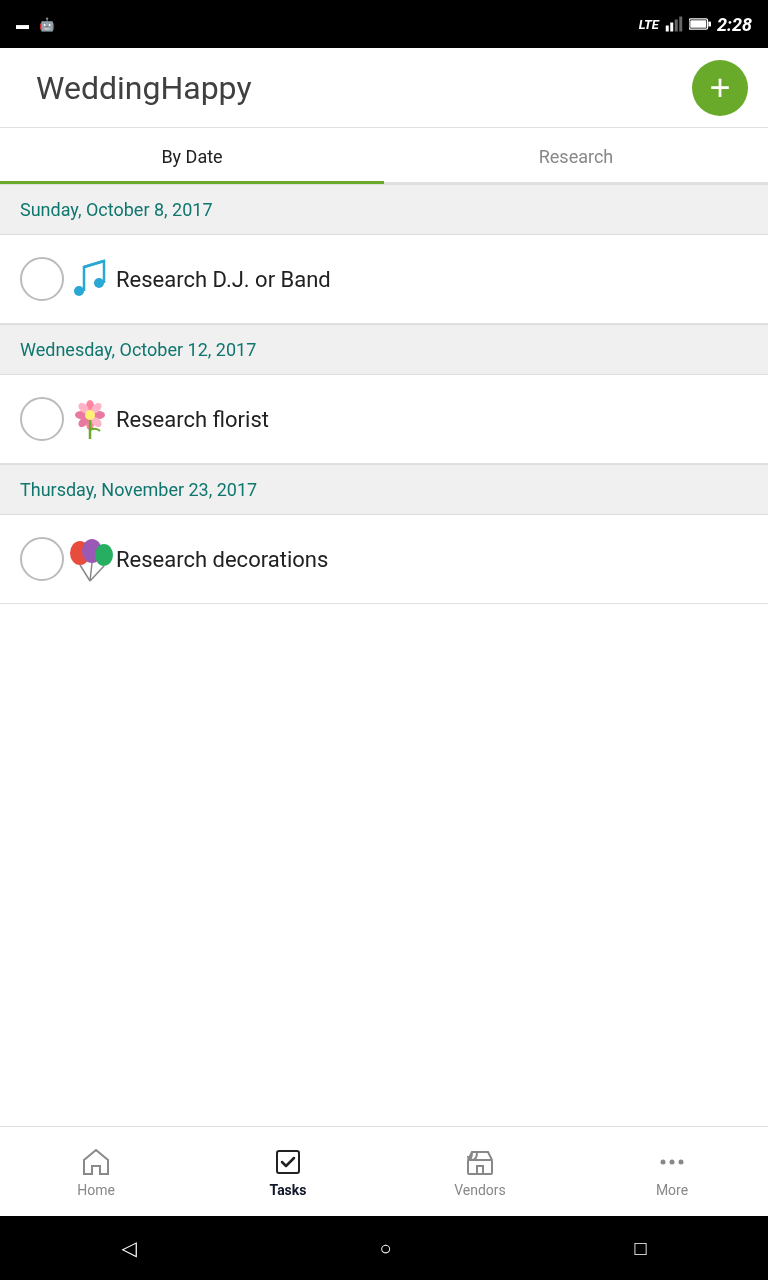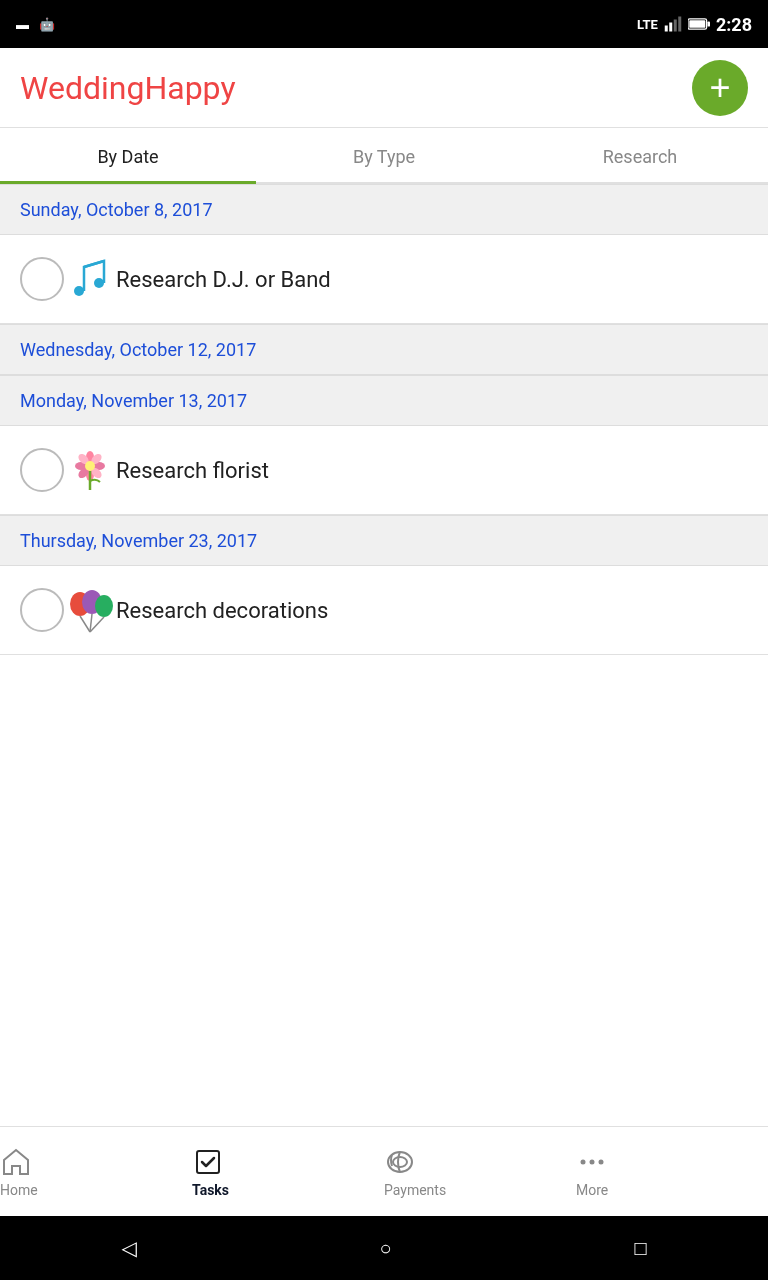--- a/index.html
+++ b/index.html
@@ -29,36 +29,38 @@
     }
     .status-bar-left {
       margin-right: auto;
       display: flex;
       gap: 10px;
     }
     .status-icons {
       display: flex;
       align-items: center;
       gap: 6px;
+      font-style: italic;
     }
 
     
     .app-header {
       background: #fff;
       display: flex;
       align-items: center;
       justify-content: space-between;
       padding: 0 20px;
       height: 80px;
       border-bottom: 1px solid #e0e0e0;
     }
     .app-title {
       font-size: 32px;
       font-weight: 400;
-      color: #ef4444;
+      color: #404040;
+      margin-left: 16px;
     }
     .add-button {
       width: 56px;
       height: 56px;
       border-radius: 50%;
       background: #6aaa2a;
       border: none;
       color: #fff;
       font-size: 36px;
       display: flex;
@@ -93,21 +95,21 @@
     .task-list {
       flex: 1;
       overflow-y: auto;
       background: #fff;
     }
 
     .date-header {
       background: #f0f0f0;
       padding: 14px 20px;
       font-size: 18px;
-      color: #1d4ed8;
+      color: #0f766e;
       border-bottom: 1px solid #ddd;
       border-top: 1px solid #ddd;
     }
 
     .task-item {
       display: flex;
       align-items: center;
       padding: 18px 20px;
       border-bottom: 1px solid #e0e0e0;
       background: #fff;
@@ -141,21 +143,21 @@
     .bottom-nav {
       background: #fff;
       border-top: 1px solid #e0e0e0;
       display: flex;
       height: 90px;
     }
     .nav-item {
       flex: 1;
       display: flex;
       flex-direction: column;
-      align-items: flex-start;
+      align-items: center;
       justify-content: center;
       gap: 4px;
       cursor: pointer;
       color: #888;
     }
     .nav-item.active {
       color: #212121;
     }
     .nav-label {
       font-size: 14px;
@@ -210,21 +212,20 @@
   </div>
 </div>
 
 <div class="app-header">
   <span class="app-title">WeddingHappy</span>
   <button class="add-button">+</button>
 </div>
 
 <div class="tab-bar">
   <div class="tab active">By Date</div>
-  <div class="tab">By Type</div>
   <div class="tab">Research</div>
 </div>
 
 <div class="task-list">
 
   <div class="date-header">Sunday, October 8, 2017</div>
   <div class="task-item">
     <div class="task-checkbox"></div>
     <div class="task-icon">
 
@@ -233,21 +234,20 @@
         <path d="M38 28a5 5 0 1 1-10 0 5 5 0 0 1 10 0z" fill="#29a8d4"></path>
         <path d="M18 36V12l20-6v22" stroke="#29a8d4" stroke-width="2.5" fill="none"></path>
         <path d="M18 12l20-6" stroke="#29a8d4" stroke-width="2.5"></path>
       </svg>
     </div>
     <span class="task-label">Research D.J. or Band</span>
   </div>
 
   <div class="date-header">Wednesday, October 12, 2017</div>
 
-  <div class="date-header">Monday, November 13, 2017</div>
   <div class="task-item">
     <div class="task-checkbox"></div>
     <div class="task-icon">
 
       <svg width="48" height="48" viewBox="0 0 48 48">
         <circle cx="24" cy="20" r="5" fill="#ffb3c6"></circle>
         <ellipse cx="24" cy="11" rx="4" ry="6" fill="#ff85a1"></ellipse>
         <ellipse cx="24" cy="29" rx="4" ry="6" fill="#ff85a1"></ellipse>
         <ellipse cx="15" cy="20" rx="6" ry="4" fill="#e879a0"></ellipse>
         <ellipse cx="33" cy="20" rx="6" ry="4" fill="#e879a0"></ellipse>
@@ -292,30 +292,32 @@
   </div>
 
   <div class="nav-item active">
     <svg class="nav-svg" viewBox="0 0 32 32" fill="none" stroke="#212121" stroke-width="2">
       <rect x="5" y="5" width="22" height="22" rx="2" stroke="#212121" stroke-width="2"></rect>
       <path d="M10 16 L14 20 L22 12" stroke="#212121" stroke-width="2.5" stroke-linecap="round" stroke-linejoin="round"></path>
     </svg>
     <span class="nav-label" style="font-weight:bold;color:#0f172a;">Tasks</span>
   </div>
 
-
   <div class="nav-item">
     <svg class="nav-svg" viewBox="0 0 32 32" fill="none" stroke="#888" stroke-width="2">
-      <ellipse cx="16" cy="16" rx="12" ry="10"></ellipse>
-      <ellipse cx="16" cy="16" rx="7" ry="5"></ellipse>
-      <path d="M8 9 Q6 14 8 20" fill="none"></path>
-      <path d="M16 6 Q14 10 14 16 Q14 22 16 26" fill="none"></path>
-    </svg>
-    <span class="nav-label">Payments</span>
-  </div>
+      <rect x="4" y="14" width="24" height="14" rx="1"></rect>
+      <path d="M4 14 L8 6 H24 L28 14"></path>
+      <line x1="4" y1="14" x2="28" y2="14"></line>
+      <rect x="13" y="20" width="6" height="8"></rect>
+      <path d="M8 6 Q8 14 4 14" fill="none"></path>
+      <path d="M13 6 Q13 14 8 14 Q4 14 4 10" fill="none"></path>
+    </svg>
+    <span class="nav-label">Vendors</span>
+  </div>
+
 
   <div class="nav-item">
     <svg class="nav-svg" viewBox="0 0 32 32" fill="#888">
       <circle cx="7" cy="16" r="2.5"></circle>
       <circle cx="16" cy="16" r="2.5"></circle>
       <circle cx="25" cy="16" r="2.5"></circle>
     </svg>
     <span class="nav-label">More</span>
   </div>
 

